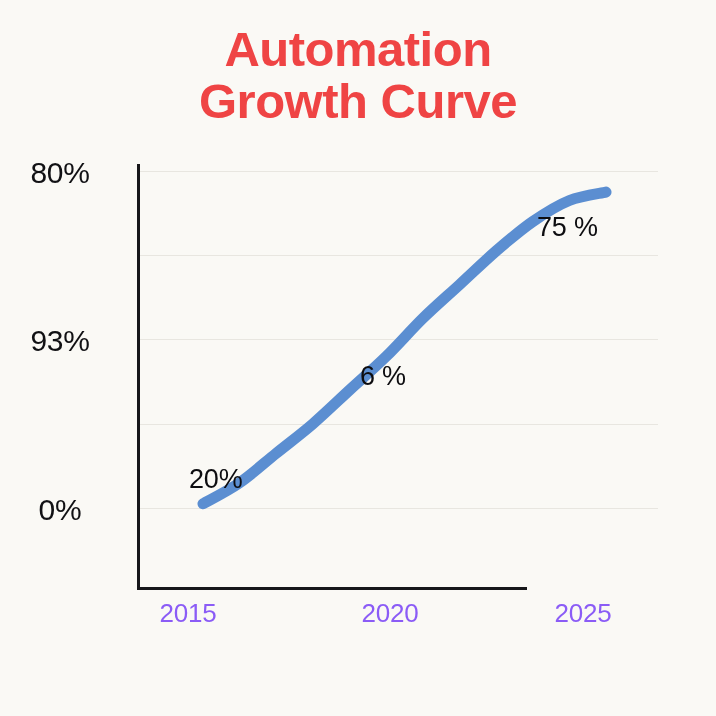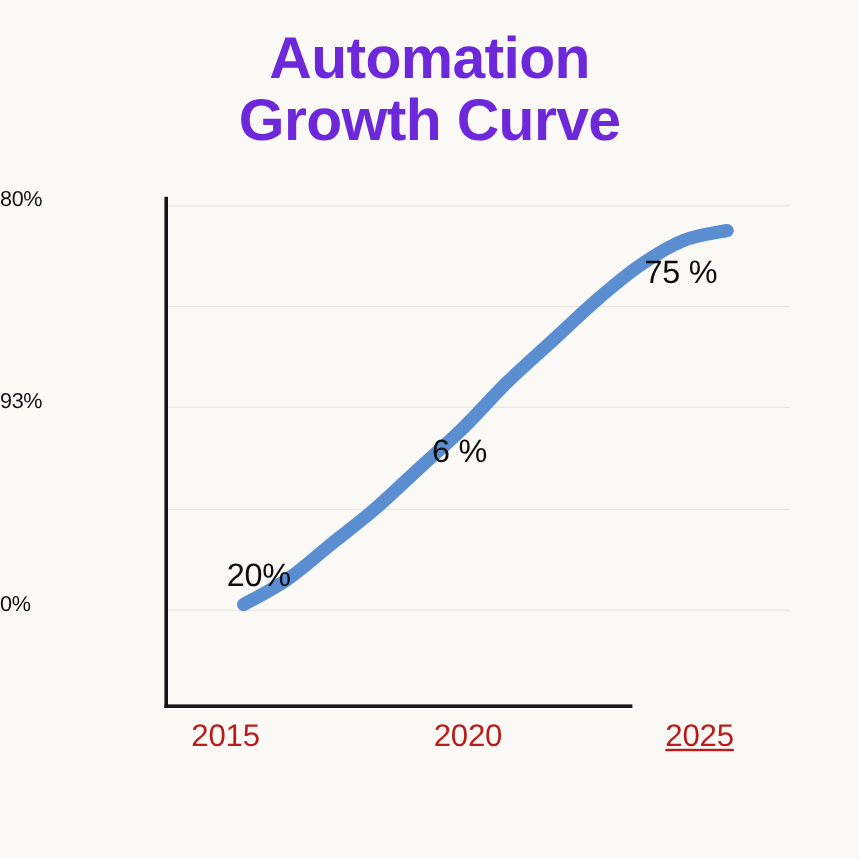--- a/index.html
+++ b/index.html
@@ -25,21 +25,21 @@
   #chart-title {
     position: absolute;
     left: 0;
     top: 24px;
     width: 716px;
     text-align: center;
     font-size: 49px;
     line-height: 1.06;
     font-weight: 700;
     letter-spacing: -0.5px;
-    color: #6d28d9;
+    color: #ef4444;
     white-space: pre-line;
   }
 
   
   #plot-area {
     position: absolute;
     left: 138px;
     top: 166px;
     width: 520px;
     height: 422px;
@@ -66,32 +66,32 @@
     width: 390px;
     height: 2.5px;
     background: #17171a;
   }
 
   
   .y-tick {
     position: absolute;
     right: 596px;
     width: 120px;
-    text-align: left;
-    font-size: 18px;
+    text-align: center;
+    font-size: 30px;
     color: #111114;
     letter-spacing: -0.3px;
   }
   .x-tick {
     position: absolute;
     top: 598px;
     width: 120px;
     text-align: center;
     font-size: 26px;
-    color: #b91c1c;
+    color: #8b5cf6;
     letter-spacing: -0.2px;
   }
 
   
   #series-svg {
     position: absolute;
     left: 0;
     top: 0;
     width: 716px;
     height: 716px;
@@ -138,21 +138,21 @@
 
   <div id="y-axis-line"></div>
   <div id="x-axis-line"></div>
 
   <div class="y-tick" style="top:156px;">80%</div>
   <div class="y-tick" style="top:324px;">93%</div>
   <div class="y-tick" style="top:493px;">0%</div>
 
   <div class="x-tick" style="left:128px;">2015</div>
   <div class="x-tick" style="left:330px;">2020</div>
-  <div class="x-tick" style="left:523px;text-decoration:underline;">2025</div>
+  <div class="x-tick" style="left:523px;">2025</div>
 
   <svg id="series-svg" viewBox="0 0 716 716">
     <path id="series-path" d="M 203.0 503.8 C 209.1 500.3, 227.4 491.2, 239.6 482.7 C 251.8 474.3, 264.0 463.1, 276.3 453.2 C 288.5 443.4, 300.7 434.3, 312.9 423.8 C 325.1 413.2, 337.3 401.3, 349.5 390.1 C 361.8 378.8, 374.0 368.3, 386.2 356.4 C 398.4 344.4, 410.6 330.4, 422.8 318.4 C 435.0 306.5, 447.2 296.0, 459.5 284.7 C 471.7 273.5, 483.9 261.6, 496.1 251.0 C 508.3 240.5, 520.5 230.0, 532.7 221.6 C 545.0 213.1, 557.2 205.4, 569.4 200.5 C 581.6 195.6, 599.9 193.5, 606.0 192.1" fill="none" stroke="#5b8ed1" stroke-width="11" stroke-linecap="round" stroke-linejoin="round"></path>
   </svg>
 
   <div class="point-label" style="left:189px; top:448px;">20%</div>
   <div class="point-label" style="left:360px; top:345px;">6 %</div>
   <div class="point-label" style="left:537px; top:196px;">75 %</div>
 
 

